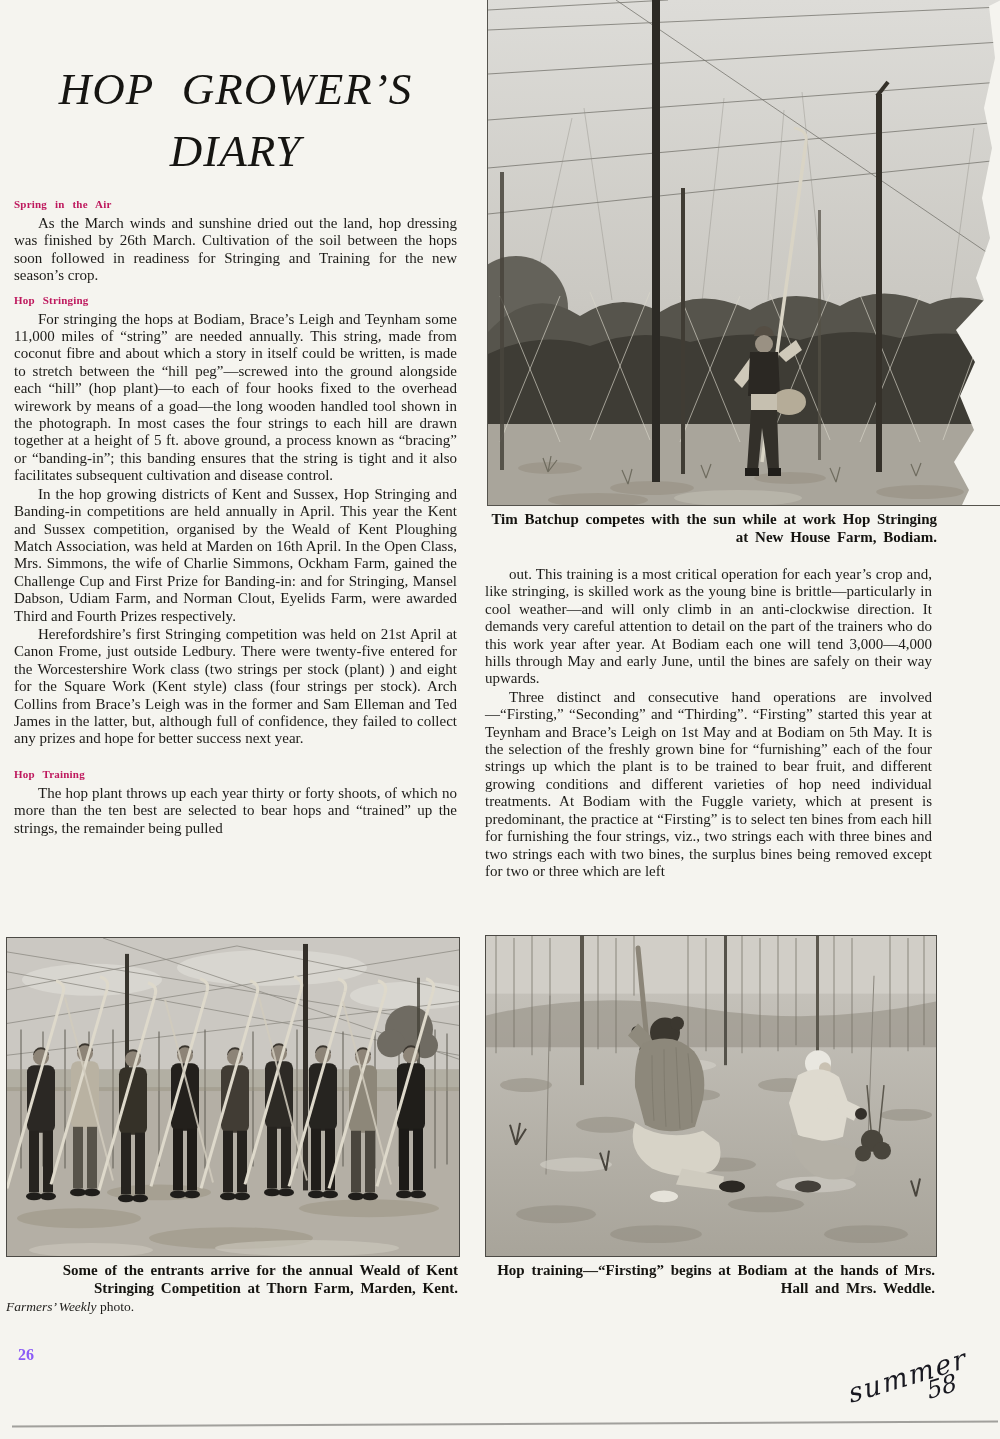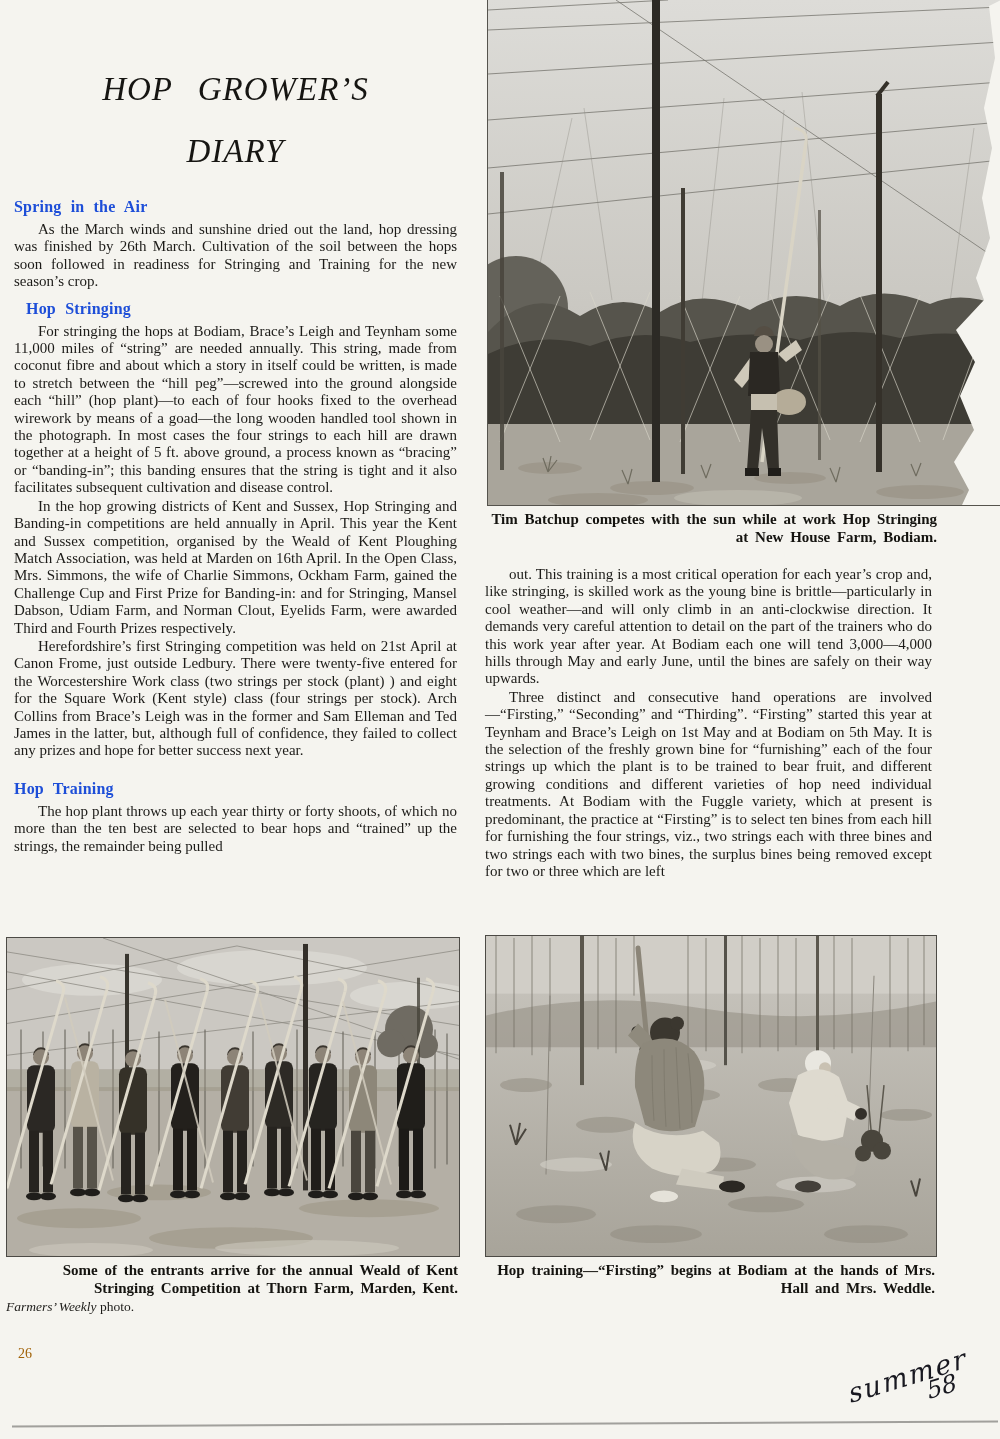--- a/index.html
+++ b/index.html
@@ -6,44 +6,44 @@
   .page{
     position:relative;width:1000px;height:1439px;margin:0 auto;
     background:#f5f4ef;overflow:hidden;
     font-family:"Liberation Serif",serif;color:#1c1b18;
   }
   
   .col-left{position:absolute;left:14px;top:0;width:443px;}
   .col-right{position:absolute;left:485px;top:566px;width:447px;}
 
   .title{margin:58px 0 0;text-align:center;font-style:italic;font-weight:400;
-    font-size:33px;line-height:62px;letter-spacing:1px;word-spacing:16px;color:#161512;}
-  .heading{font-size:16px;font-weight:bold;letter-spacing:.2px;word-spacing:5px;color:#1d4ed8;}
+    font-size:45px;line-height:62px;letter-spacing:1px;word-spacing:16px;color:#161512;}
+  .heading{font-size:11px;font-weight:bold;letter-spacing:.2px;word-spacing:5px;color:#be185d;}
   .h-spring{margin:16px 0 5px;}
-  .h-str{margin:9px 12px 5px;}
+  .h-str{margin:9px 0 5px;}
   .h-train{margin:20px 0 5px;}
   p.body{font-size:15px;line-height:17.4px;text-align:justify;text-indent:24px;margin:0 0 1px;}
 
   
   .photo{position:absolute;overflow:hidden;background:#b9b6ae;}
   .photo svg{display:block;width:100%;height:100%;}
   #photo-top{left:487px;top:0;width:513px;height:505px;border-left:1px solid #55534d;border-bottom:1px solid #55534d;}
   #photo-bl{left:6px;top:937px;width:452px;height:318px;border:1px solid #4c4a45;}
   #photo-br{left:485px;top:935px;width:450px;height:320px;border:1px solid #4c4a45;}
 
   .caption{position:absolute;font-weight:bold;font-size:15px;line-height:17.5px;
     text-align:right;word-spacing:3px;color:#14130f;}
   #caption-top{left:487px;top:511px;width:450px;}
   #caption-bl{left:6px;top:1262px;width:452px;}
   #caption-br{left:485px;top:1262px;width:450px;}
   .credit{position:absolute;left:6px;top:1299px;width:448px;text-align:left;font-size:13.5px;}
   .credit .it{font-style:italic;}
 
   
-  .pagenum{position:absolute;left:18px;top:1346px;font-size:14px;font-weight:normal;color:#a16207;}
+  .pagenum{position:absolute;left:18px;top:1346px;font-size:16px;font-weight:bold;color:#8b5cf6;}
   .handwriting{position:absolute;left:848px;top:1360px;transform:rotate(-17deg) skewX(-6deg);
     font-family:"DejaVu Serif",serif;font-style:italic;color:#181820;}
   .hw1{display:block;font-size:27px;letter-spacing:2px;}
   .hw2{display:block;font-size:24px;margin:-9px 0 0 78px;}
   .rule{position:absolute;left:12px;top:1423px;width:986px;height:2px;background:#92918d;
     transform:rotate(-0.3deg);opacity:.85;}
 </style>
 </head>
 <body>
 

